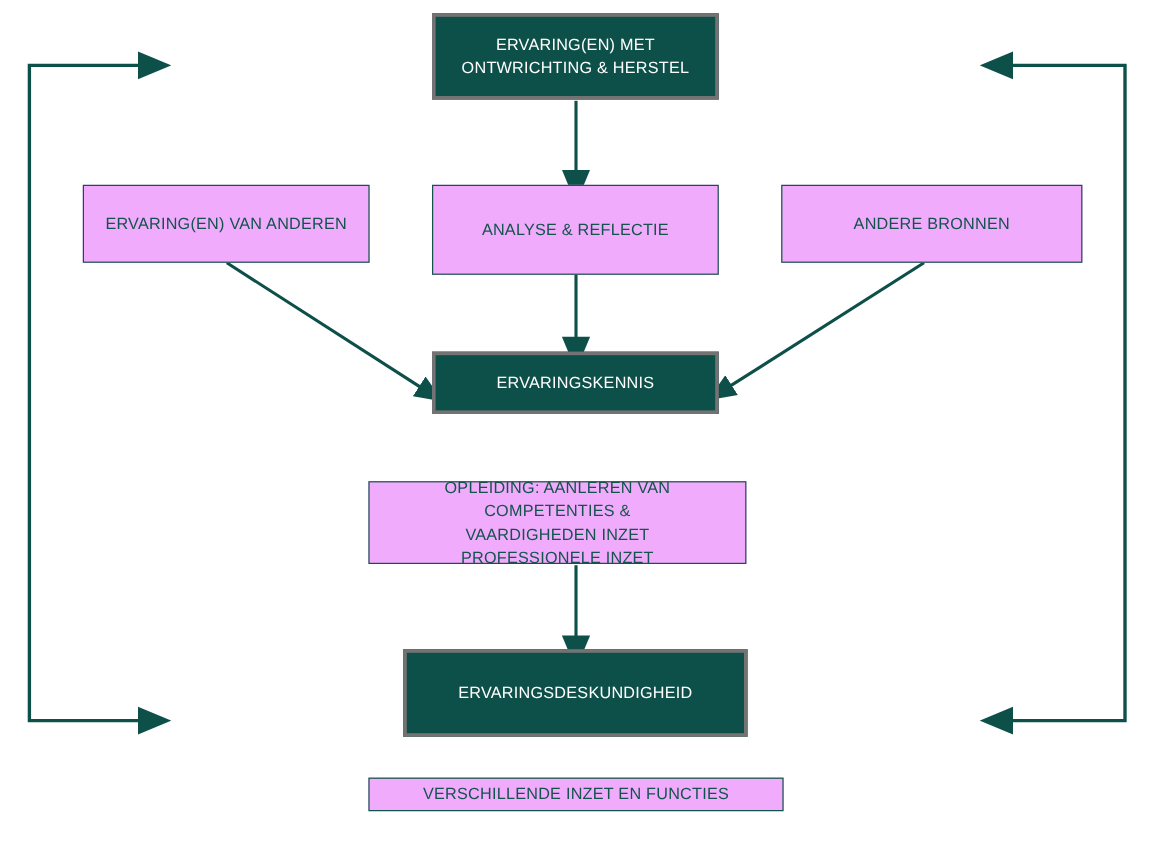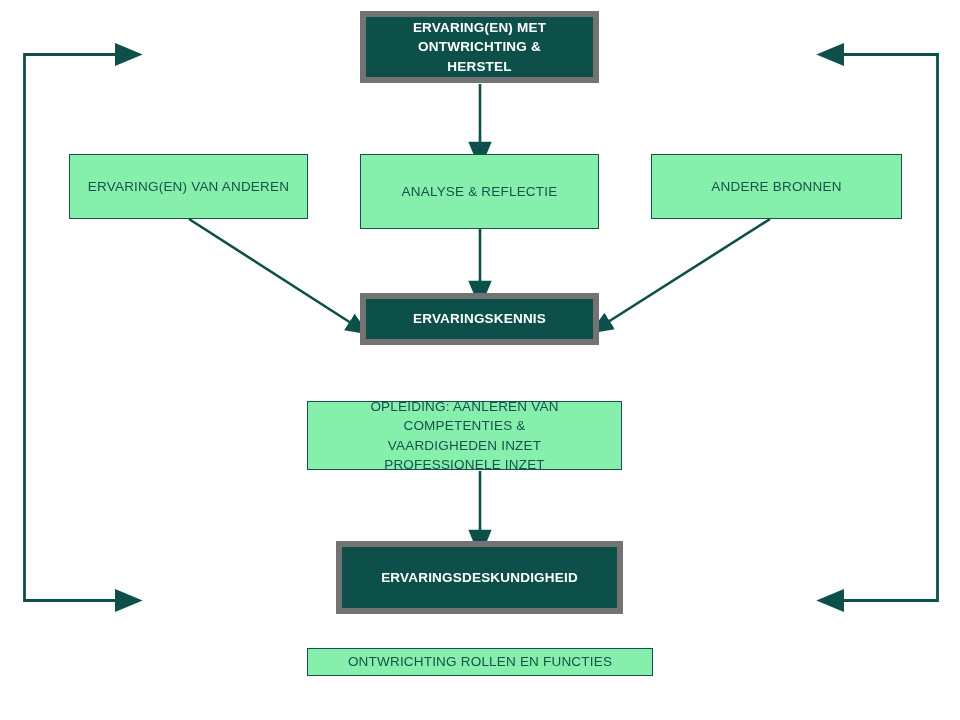--- a/index.html
+++ b/index.html
@@ -32,26 +32,25 @@
     display: flex;
     align-items: center;
     justify-content: center;
     text-align: center;
     letter-spacing: 0.2px;
     line-height: 1.42;
   }
   .node-filled {
     background: #0d5049;
     color: #ffffff;
-    border: 6px solid #737373;
+    border: 3px solid #737373;
     font-size: 13.5px;
-    font-weight: bold;
   }
   .node-outline {
-    background: #86efac;
+    background: #f0abfc;
     color: #14534c;
     border: 1.2px solid #14534c;
     font-size: 13.5px;
   }
   .node span {
     display: block;
     padding: 0 10px;
   }
 
   
@@ -125,16 +124,16 @@
       <span>OPLEIDING: AANLEREN VAN COMPETENTIES &amp;</span>
       <span>VAARDIGHEDEN INZET PROFESSIONELE INZET</span>
     </span>
   </div>
 
   <div class="node node-filled" id="node-ervaringsdeskundigheid">
     <span>ERVARINGSDESKUNDIGHEID</span>
   </div>
 
   <div class="node node-outline" id="node-verschillende-rollen">
-    <span>ONTWRICHTING ROLLEN EN FUNCTIES</span>
+    <span>VERSCHILLENDE INZET EN FUNCTIES</span>
   </div>
 
 </div>
 
 </body></html>

